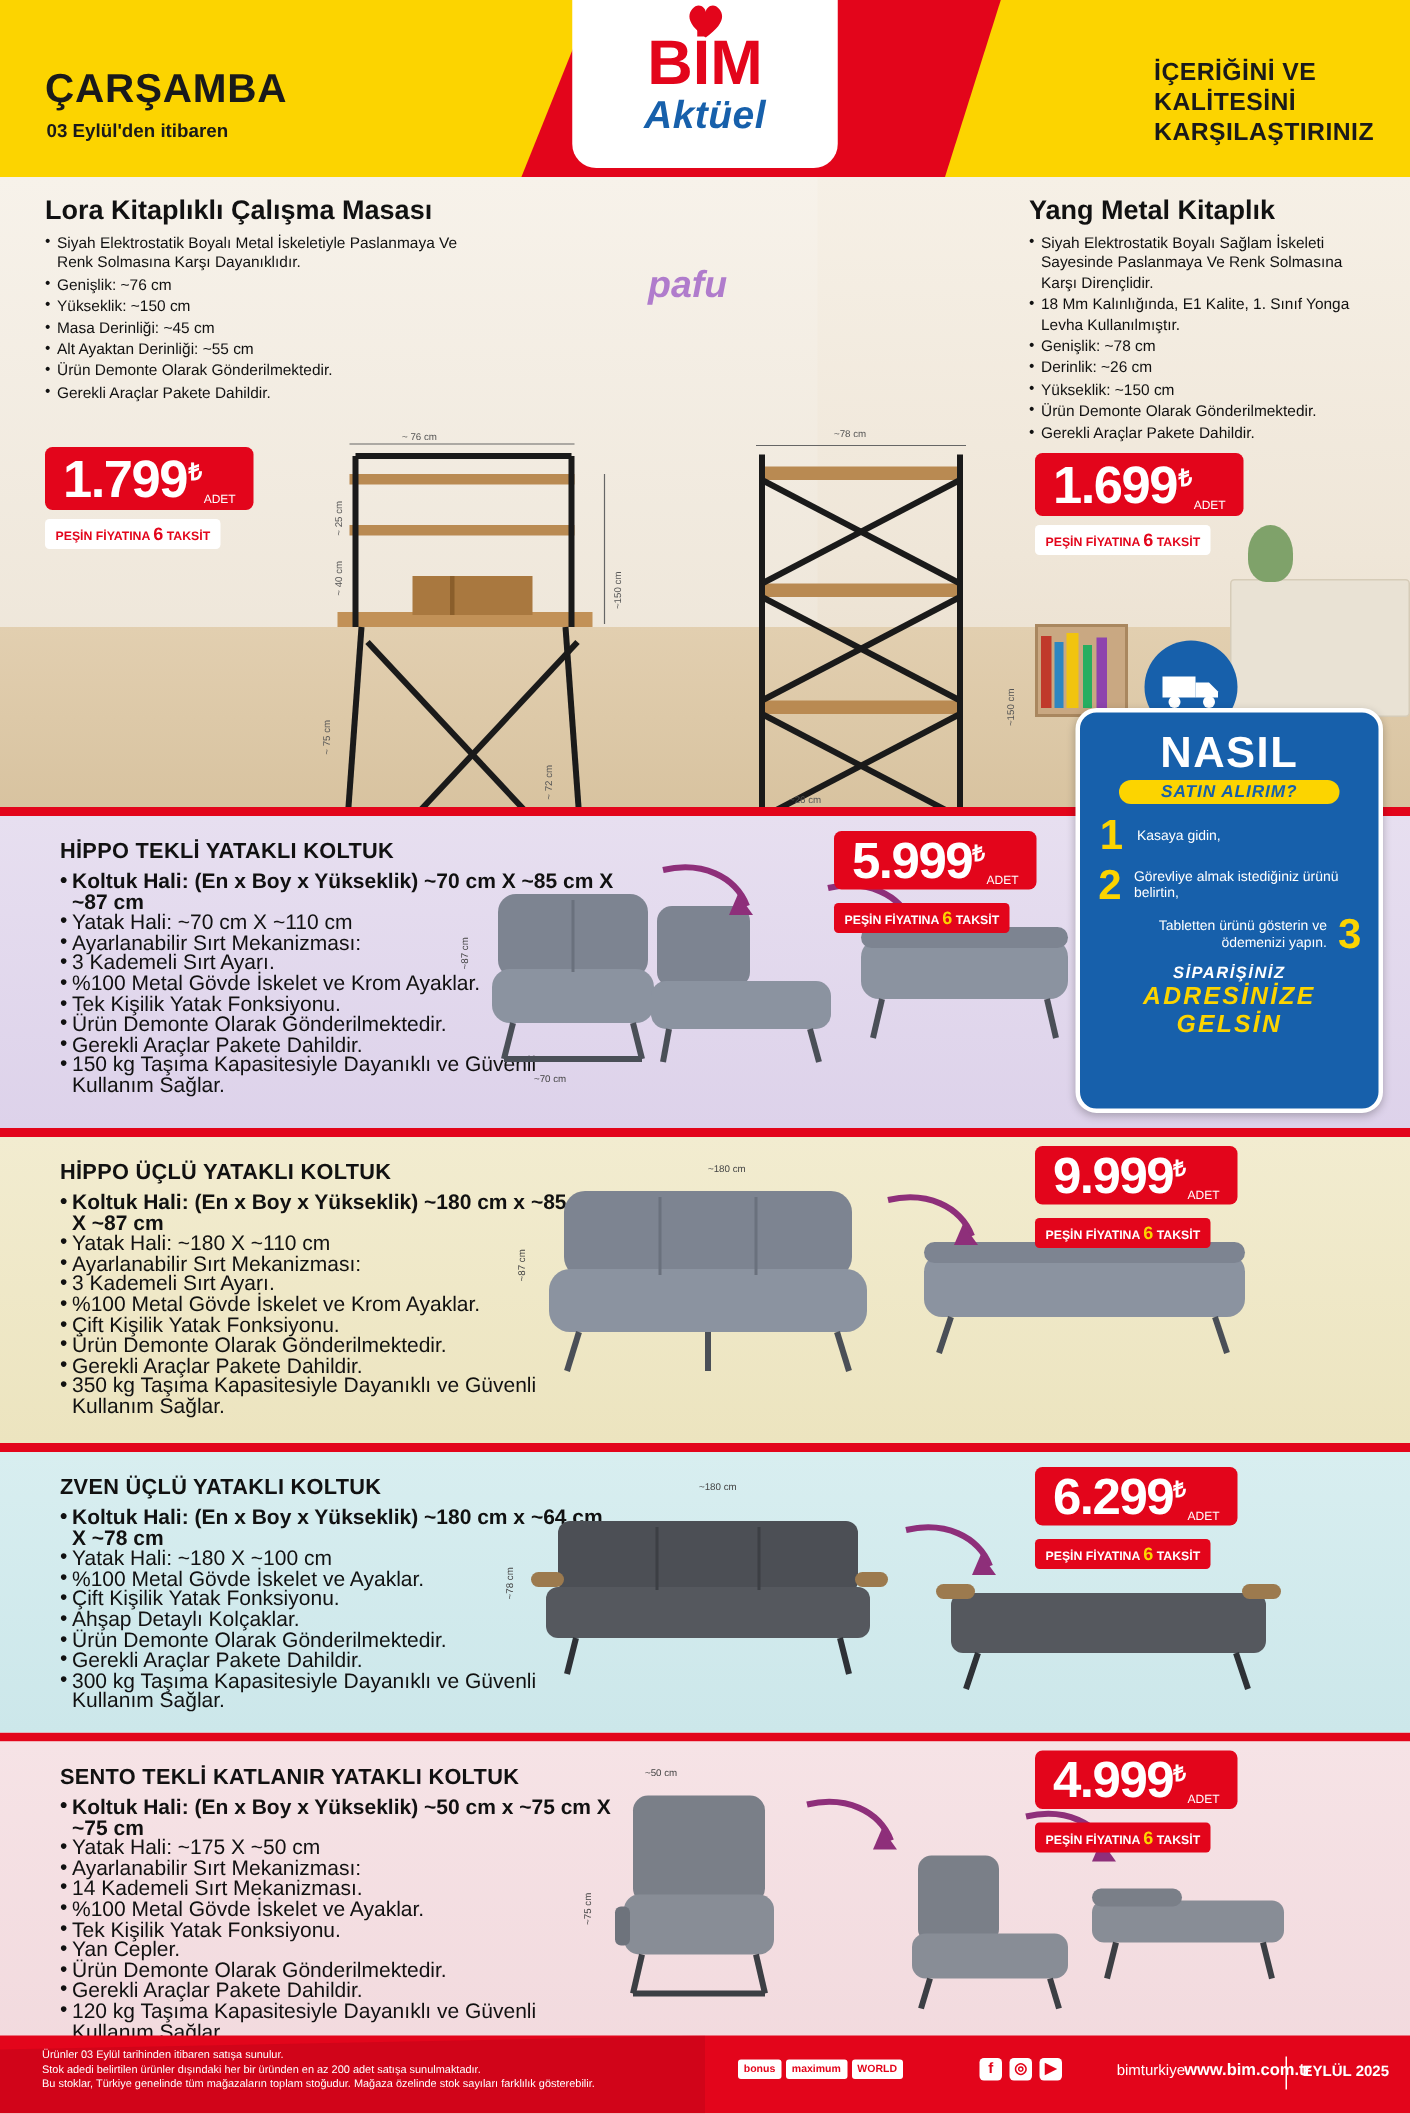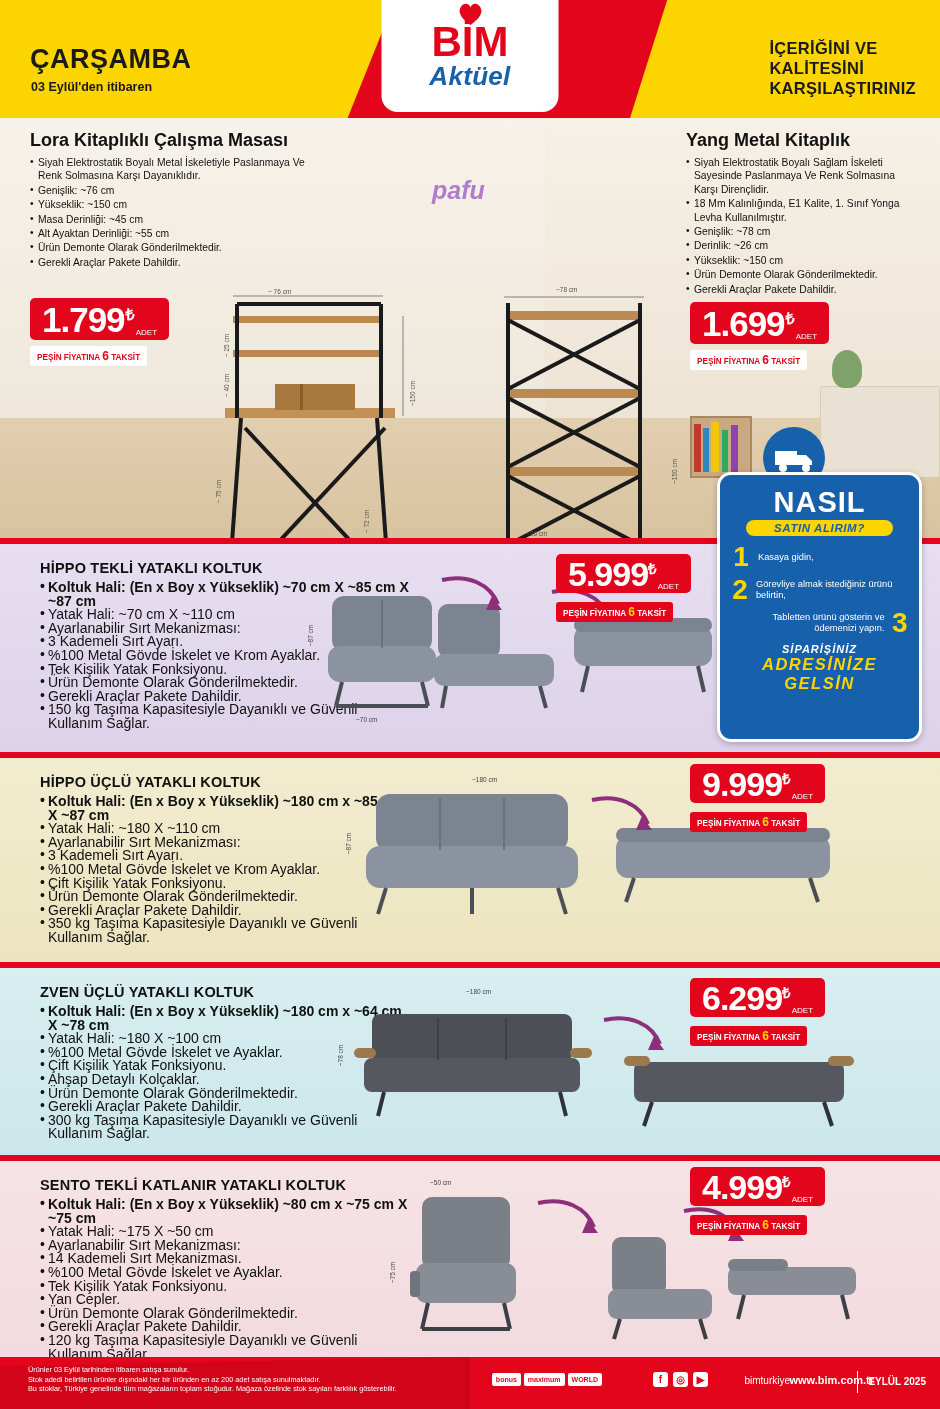--- a/index.html
+++ b/index.html
@@ -564,21 +564,21 @@
       <span class="big" style="color:#fcd400;">6</span>
       <span>TAKSİT</span>
     </div>
   </div>
 
   <div class="band-sep"></div>
   <div class="band band4">
     <div class="body">
       <div class="ttl">SENTO TEKLİ KATLANIR YATAKLI KOLTUK</div>
       <ul class="flist">
-        <li class="b">Koltuk Hali: (En x Boy x Yükseklik) ~80 cm x ~75 cm X ~75 cm</li>
+        <li class="b">Koltuk Hali: (En x Boy x Yükseklik) ~50 cm x ~75 cm X ~75 cm</li>
         <li>Yatak Hali: ~175 X ~50 cm</li>
         <li>Ayarlanabilir Sırt Mekanizması:</li>
         <li style="list-style:none;padding-left:8px;">14 Kademeli Sırt Mekanizması.</li>
         <li>%100 Metal Gövde İskelet ve Ayaklar.</li>
         <li>Tek Kişilik Yatak Fonksiyonu.</li>
         <li>Yan Cepler.</li>
         <li>Ürün Demonte Olarak Gönderilmektedir.</li>
         <li>Gerekli Araçlar Pakete Dahildir.</li>
         <li>120 kg Taşıma Kapasitesiyle Dayanıklı ve Güvenli Kullanım Sağlar.</li>
       </ul>

